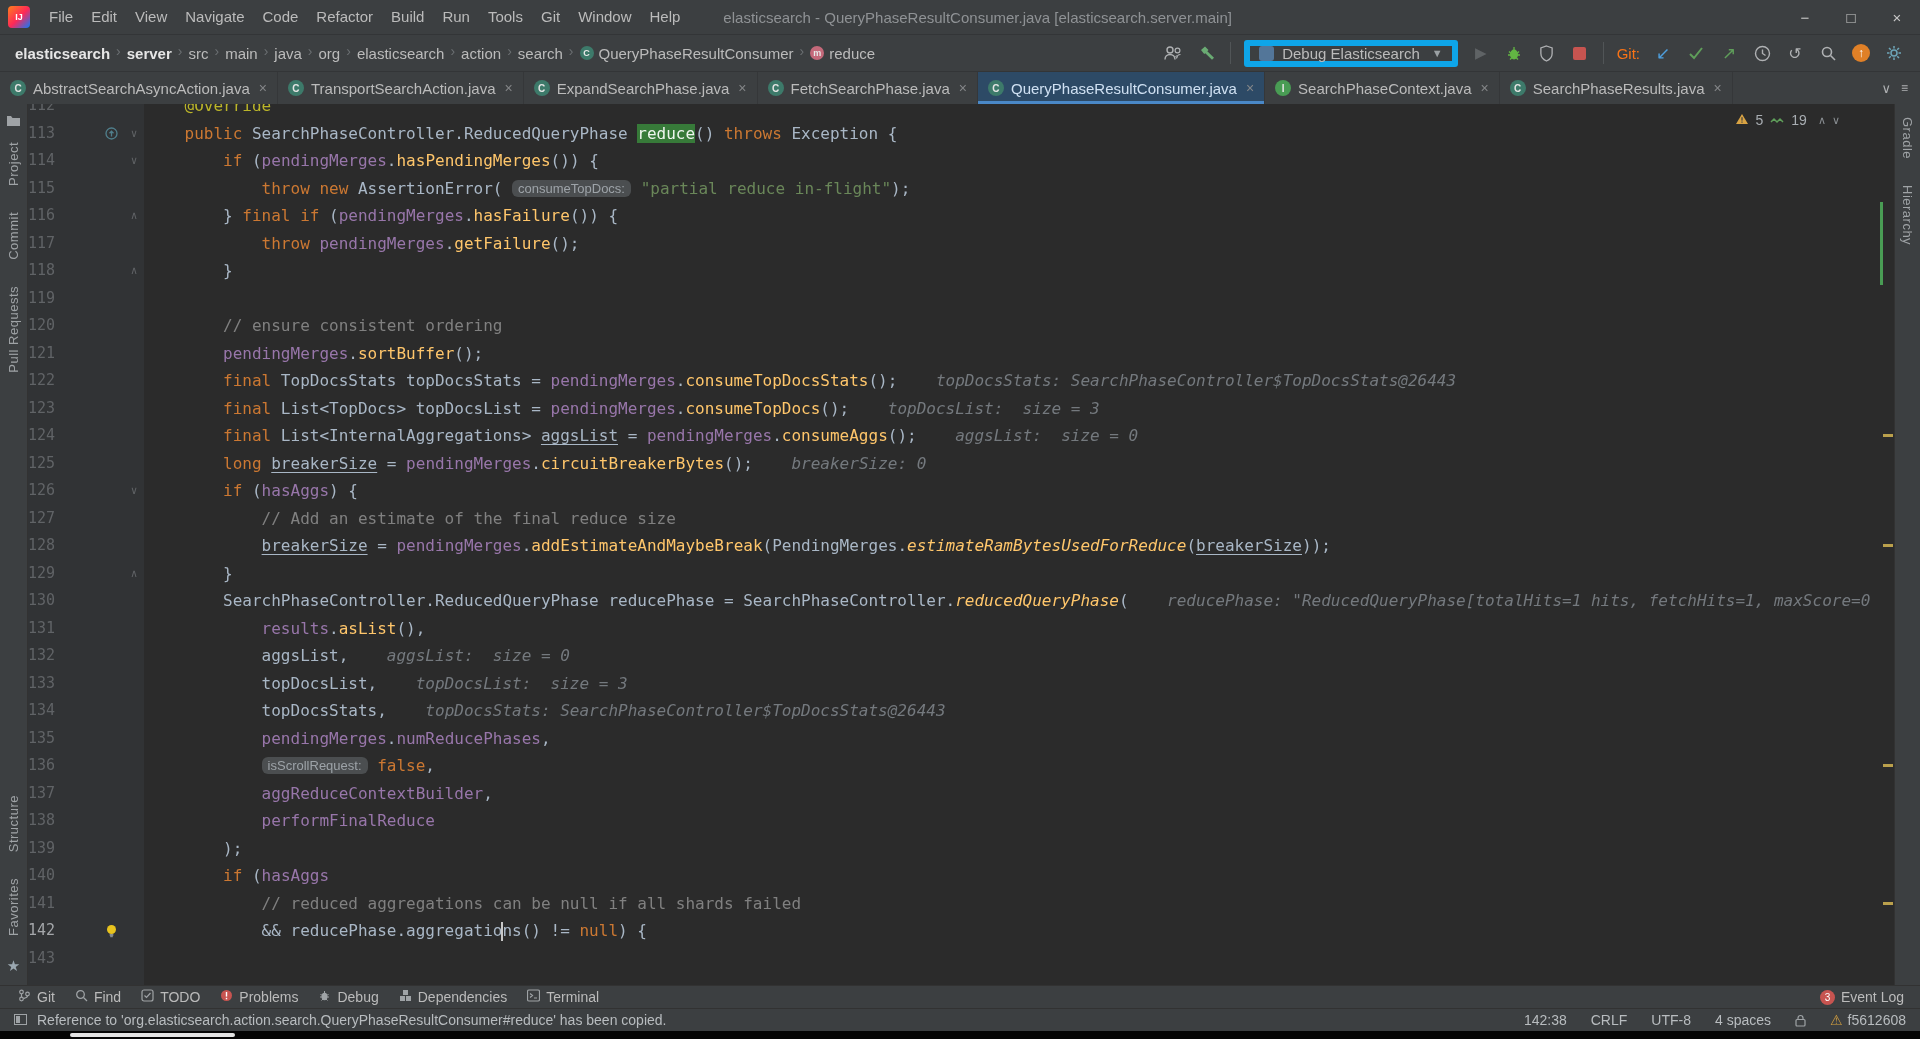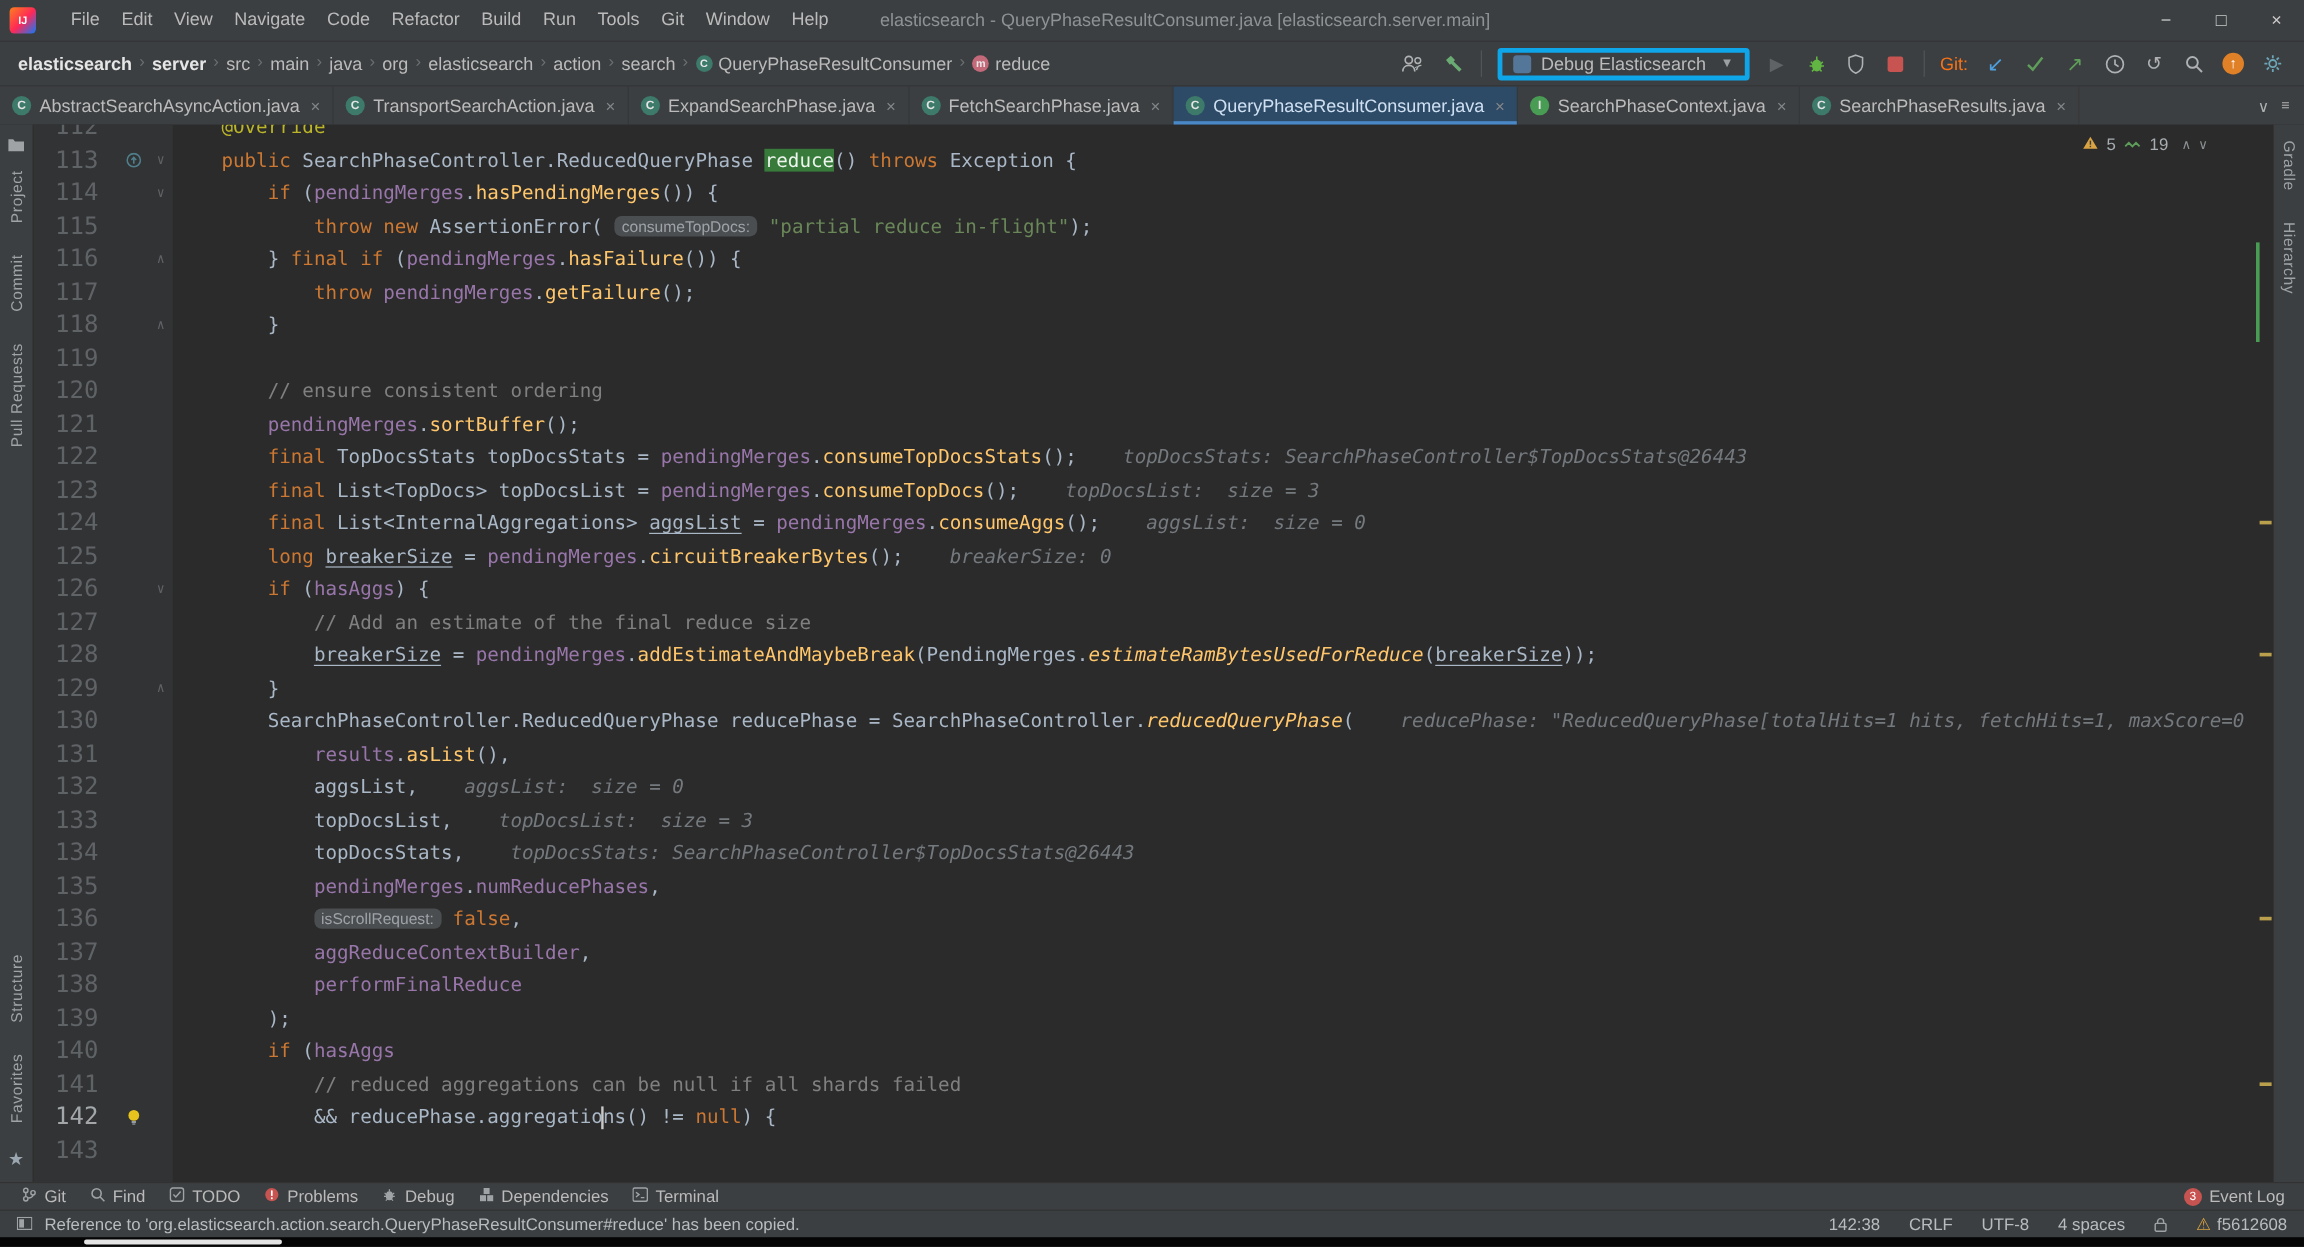--- a/index.html
+++ b/index.html
@@ -6,21 +6,21 @@
   html,body { margin:0; padding:0; }
   body {
     width:1920px; height:1039px; overflow:hidden;
     background:#000; font-family:"Liberation Sans", sans-serif;
     -webkit-font-smoothing:antialiased;
   }
   #app { width:1920px; height:1039px; display:flex; flex-direction:column; background:#3c3f41; }
 
   
   .titlebar { flex:0 0 34px; display:flex; align-items:center; background:#3c3f41; color:#bbbbbb; font-size:15px; }
-  .logo { width:22px; height:22px; margin:0 20px 0 8px; border-radius:4px;
+  .logo { width:22px; height:22px; margin:0 10px 0 8px; border-radius:4px;
     background:linear-gradient(135deg,#fc801d 0%,#fe2857 52%,#0a7bff 100%);
     display:flex; align-items:center; justify-content:center; font-size:9px; font-weight:bold; color:#fff; }
   .menu-row { display:flex; align-items:center; }
   .menu-item { padding:0 9px; line-height:34px; cursor:default; }
   .win-title { color:#8f9295; margin-left:34px; white-space:nowrap; overflow:hidden; }
   .win-controls { margin-left:auto; display:flex; height:34px; }
   .win-btn { width:46px; height:34px; display:flex; align-items:center; justify-content:center; color:#c8c8c8; font-size:15px; }
 
   
   .toolbar { flex:0 0 37px; display:flex; align-items:center; background:#3c3f41; border-top:1px solid #333537; }
@@ -30,21 +30,21 @@
   .crumb-sep { color:#6b6f72; font-size:14px; padding:0 3px; }
   .crumb-icon { width:14px; height:14px; border-radius:50%; font-size:9px; font-weight:bold; color:#e8e8e8;
     display:flex; align-items:center; justify-content:center; }
   .crumb-icon.class { background:#3d7a6a; }
   .crumb-icon.method { background:#c4697a; }
 
   .toolbar-right { margin-left:auto; display:flex; align-items:center; gap:13px; padding-right:16px; }
   .tb-icon { min-width:20px; height:24px; display:flex; align-items:center; justify-content:center; color:#afb1b3; }
   .tb-sep { width:1px; height:22px; background:#515557; }
   .tb-label { color:#f97316; font-size:15px; }
-  .run-combo { display:flex; align-items:center; gap:8px; border:4px solid #0ea5e9; border-radius:3px;
+  .run-combo { display:flex; align-items:center; gap:8px; border:6px solid #0ea5e9; border-radius:3px;
     height:27px; padding:0 9px; color:#bbbbbb; font-size:15px; white-space:nowrap; }
   .combo-caret { color:#9aa0a3; font-size:11px; margin-left:4px; }
   .app-icon { width:15px; height:15px; border-radius:3px; background:#537699; display:inline-block; }
   .glyph-run { color:#5f6365; font-size:15px; }
   .glyph-blue { color:#4e9fdd; font-size:17px; }
   .glyph-green { color:#5f9e5a; font-size:17px; }
   .glyph-gray { color:#afb1b3; font-size:16px; }
   .stop-square { width:13px; height:13px; background:#c75450; border-radius:2px; display:inline-block; }
   .update-circle { width:18px; height:18px; border-radius:50%; background:#e08027; color:#fff;
     display:flex; align-items:center; justify-content:center; font-size:12px; }
@@ -73,21 +73,21 @@
   .stripe.right .vlabel { transform:none; }
   .stripe-spacer { flex:1; }
   .stripe-icon { margin:10px 0 2px 0; display:flex; justify-content:center; }
   .star-icon { color:#9aa7b0; font-size:15px; margin:8px 0 10px 0; }
 
   .editor { flex:1; position:relative; overflow:hidden; background:#2b2b2b; }
   .gutter-bg { position:absolute; left:0; top:0; bottom:0; width:116px; background:#313335; }
   .code { position:relative; margin-top:-12px; z-index:1; }
   .line { display:flex; height:27.5px; line-height:27.5px; white-space:pre;
     font-family:"DejaVu Sans Mono","Liberation Mono",monospace; font-size:16px; }
-  .lnum { flex:0 0 70px; text-align:right; padding-right:16px; color:#606366; font-size:20px; }
+  .lnum { flex:0 0 70px; padding-right:16px; color:#606366; font-size:15px; }
   .lnum.cur { color:#a4a7aa; }
   .gic { flex:0 0 26px; display:flex; align-items:center; justify-content:center; }
   .gfold { flex:0 0 20px; display:flex; align-items:center; justify-content:center; color:#606366; font-size:11px; }
   .lcode { flex:1; overflow:hidden; padding-left:2px; }
 
   .tok-pln { color:#a9b7c6; }
   .tok-kw  { color:#cc7832; }
   .tok-ann { color:#bbb529; }
   .tok-str { color:#6a8759; }
   .tok-cmt { color:#808080; }

